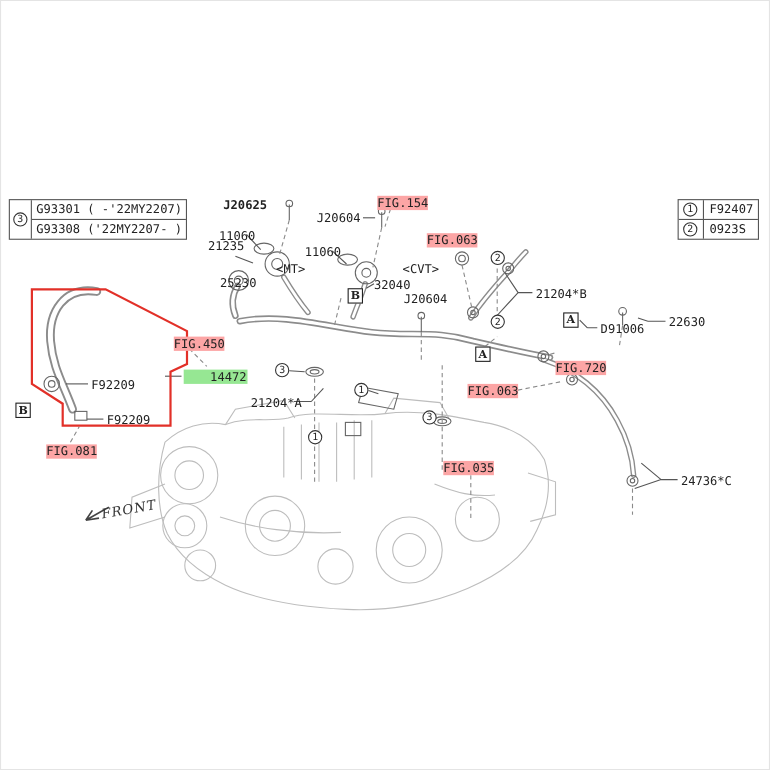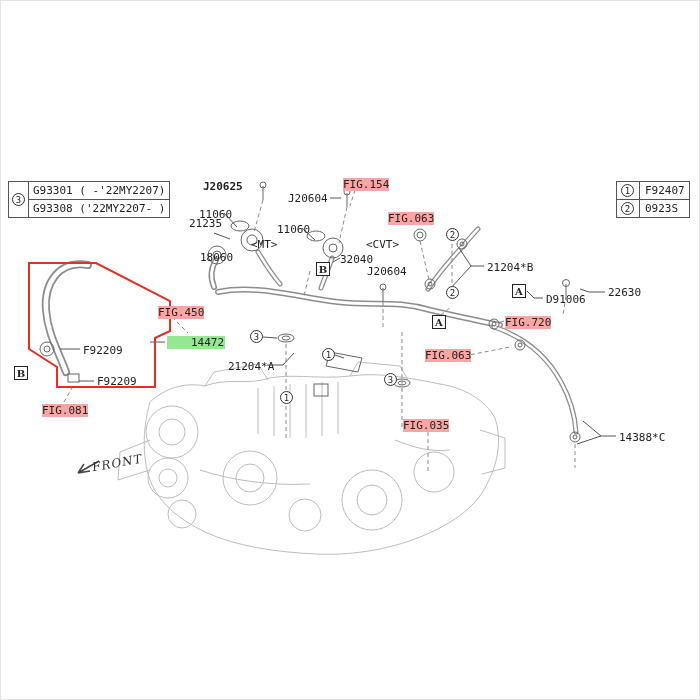--- a/index.html
+++ b/index.html
@@ -218,36 +218,36 @@
   <div id="overlay">
       <span class="lbl" style="left: 203px; top: 180px; font-weight: bold;">J20625</span>
       <span class="lbl" style="left: 288px; top: 192px;">J20604</span>
       <span class="lbl hl-y" style="left: 343px; top: 178px;">FIG.154</span>
       <span class="lbl" style="left: 199px; top: 208px;">11060</span>
       <span class="lbl" style="left: 189px; top: 217px;">21235</span>
       <span class="lbl" style="left: 277px; top: 223px;">11060</span>
       <span class="lbl" style="left: 251px; top: 238px;">&lt;MT&gt;</span>
       <span class="lbl" style="left: 342px; top: 238px; margin-left: 24px;">&lt;CVT&gt;</span>
       <span class="lbl hl-y" style="left: 388px; top: 212px;">FIG.063</span>
-      <span class="lbl" style="left: 200px; top: 251px;">18060</span>
+      <span class="lbl" style="left: 200px; top: 251px;">25230</span>
       <span class="lbl" style="left: 340px; top: 253px;">32040</span>
       <span class="lbl" style="left: 367px; top: 265px;">J20604</span>
       <span class="lbl" style="left: 487px; top: 261px;">21204*B</span>
       <span class="lbl" style="left: 546px; top: 293px; text-align: right;">D91006</span>
       <span class="lbl" style="left: 608px; top: 286px;">22630</span>
       <span class="lbl hl-y" style="left: 158px; top: 306px;">FIG.450</span>
       <span class="lbl hl-g" style="left: 167px; top: 336px; padding-left: 24px;">14472</span>
       <span class="lbl" style="left: 83px; top: 344px;">F92209</span>
       <span class="lbl" style="left: 97px; top: 375px;">F92209</span>
       <span class="lbl hl-y" style="left: 42px; top: 404px;">FIG.081</span>
-      <span class="lbl hl-y" style="left: 505px; top: 316px;">FIG.720</span>
+      <span class="lbl hl-y" style="left: 505px; top: 328px;">FIG.720</span>
       <span class="lbl hl-y" style="left: 425px; top: 349px;">FIG.063</span>
       <span class="lbl" style="left: 228px; top: 360px;">21204*A</span>
       <span class="lbl hl-y" style="left: 403px; top: 419px;">FIG.035</span>
-      <span class="lbl" style="left: 619px; top: 431px;">14388*C</span>
+      <span class="lbl" style="left: 619px; top: 431px;">24736*C</span>
       <span class="cm" style="left: 446px; top: 228px;">2</span>
       <span class="cm" style="left: 446px; top: 286px;">2</span>
       <span class="cm" style="left: 250px; top: 330px;">3</span>
       <span class="cm" style="left: 322px; top: 348px;">1</span>
       <span class="cm" style="left: 280px; top: 391px;">1</span>
       <span class="cm" style="left: 384px; top: 373px;">3</span>
       <span class="bm" style="left: 14px; top: 366px;">B</span>
       <span class="bm" style="left: 316px; top: 262px;">B</span>
       <span class="bm" style="left: 432px; top: 315px;">A</span>
       <span class="bm" style="left: 512px; top: 284px;">A</span>

